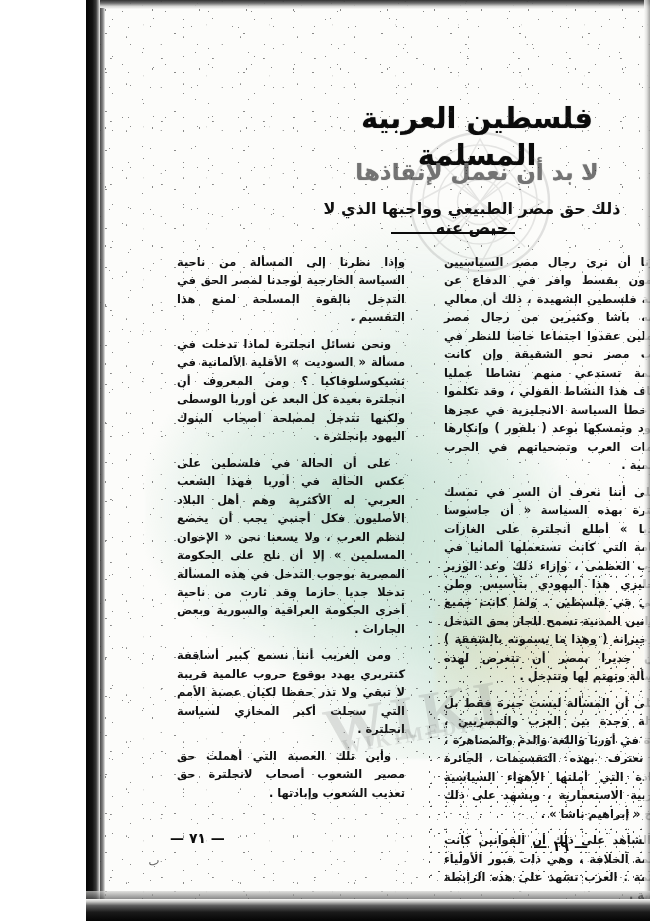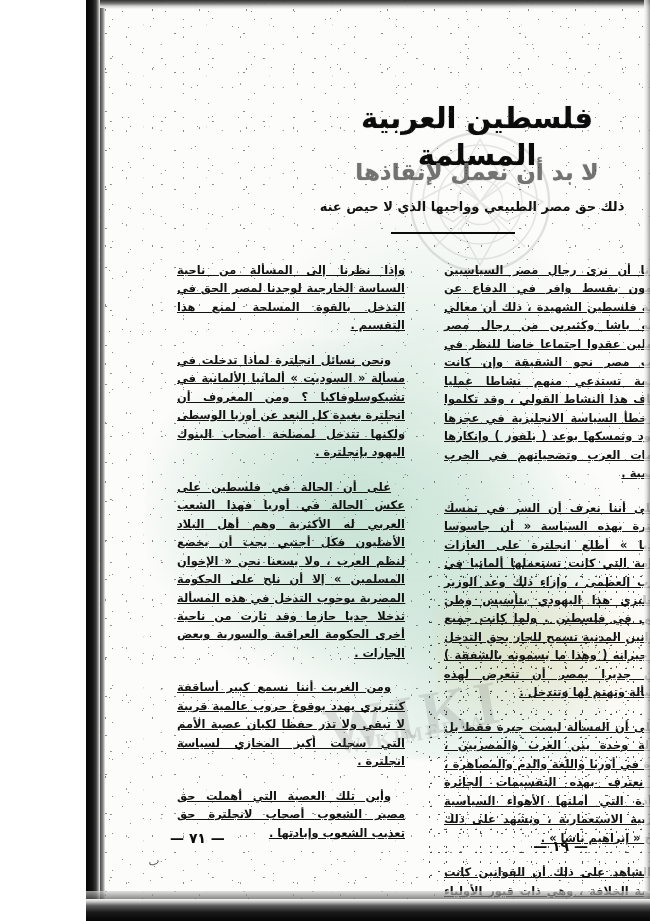--- a/index.html
+++ b/index.html
@@ -92,21 +92,21 @@
   .subtitle{
     position:absolute;right:88px;top:130px;width:330px;
     text-align:center;
     font-size:23px;font-weight:700;color:#737373;
     line-height:1.3;
     text-shadow:0 0 1px rgba(0,0,0,.4);
   }
   .kicker{
     position:absolute;right:88px;top:190px;width:340px;
     text-align:center;
-    font-size:13px;font-weight:700;color:#111;
+    font-size:16px;font-weight:700;color:#111;
     letter-spacing:0px;
   }
   .rule{
     position:absolute;left:286px;top:223px;width:124px;height:2.4px;
     background:#0a0a0a;
   }
 
   
   .columns{
     position:absolute;left:0;top:236px;width:625px;height:585px;
@@ -115,21 +115,21 @@
     position:absolute;top:0;width:228px;
     font-size:11.4px;
     line-height:1.62;
     color:#121212;
     text-align:justify;
     text-justify:inter-word;
     font-weight:600;
   }
   .col-right{right:58px;}
   .col-left{left:72px;}
-  .col p{margin:16px 0 7px 0;text-indent:14px;text-decoration:underline;}
+  .col p{margin:8px 0 7px 0;text-indent:14px;}
   .col p.noind{text-indent:0;}
 
   
   .pagenum{
     position:absolute;
     font-size:14px;font-weight:700;color:#0c0c0c;
     letter-spacing:1px;
     margin-top:12px;
   }
   .pagenum-right{right:62px;top:826px;}
@@ -212,21 +212,21 @@
 
       <div class="col col-right">
         <p class="noind">يسرنا أن نرى رجال مصر السياسيين يقومون بقسط وافر في الدفاع عن قضية فلسطين الشهيدة ، ذلك أن معالي علوبه باشا وكثيرين من رجال مصر العاملين عقدوا اجتماعا خاصا للنظر في واجب مصر نحو الشقيقة وإن كانت المهمة تستدعي منهم نشاطا عمليا أضعاف هذا النشاط القولي ، وقد تكلموا عن خطأ السياسة الانجليزية في عجزها لليهود وتمسكها بوعد ( بلفور ) وإنكارها لخدمات العرب وتضحياتهم في الحرب العالمية .</p>
         <p>على أننا نعرف أن السر في تمسك انجلترة بهذه السياسة « أن جاسوسا يهوديا » أطلع انجلترة على الغازات السامة التي كانت تستعملها ألمانيا في الحرب العظمى ، وإزاء ذلك وعد الوزير الانجليزي هذا اليهودي بتأسيس وطن قومي في فلسطين . ولما كانت جميع القوانين المدنية تسمح للجار بحق التدخل في جيرانه ( وهذا ما يسمونه بالشفقة ) فكان جديرا بمصر أن تتعرض لهذه المسألة وتهتم لها وتتدخل .</p>
         <p>على أن المسألة ليست جيرة فقط بل مسألة وحدة بين العرب والمصريين ، وحدة في أوربا واللغة والدم والمصاهرة ، ولا نعترف بهذه التقسيمات الجائرة الشاذة التي أملتها الأهواء السياسية الأوربية الاستعمارية ، ويشهد على ذلك تاريخ « إبراهيم باشا » .</p>
         <p>والشاهد على ذلك أن القوانين كانت عاصمة الخلافة ، وهي ذات قبور الأولياء والأئمة . العرب تشهد على هذه الرابطة القوية .</p>
       </div>
 
       <div class="col col-left">
         <p class="noind">وإذا نظرنا إلى المسألة من ناحية السياسة الخارجية لوجدنا لمصر الحق في التدخل بالقوة المسلحة لمنع هذا التقسيم .</p>
-        <p>ونحن نسائل انجلترة لماذا تدخلت في مسألة « السوديت » ألمانيا الألمانية في تشيكوسلوفاكيا ؟ ومن المعروف أن انجلترة بعيدة كل البعد عن أوربا الوسطى ولكنها تتدخل لمصلحة أصحاب البنوك اليهود بإنجلترة .</p>
+        <p>ونحن نسائل انجلترة لماذا تدخلت في مسألة « السوديت » الأقلية الألمانية في تشيكوسلوفاكيا ؟ ومن المعروف أن انجلترة بعيدة كل البعد عن أوربا الوسطى ولكنها تتدخل لمصلحة أصحاب البنوك اليهود بإنجلترة .</p>
         <p>على أن الحالة في فلسطين على عكس الحالة في أوربا فهذا الشعب العربي له الأكثرية وهم أهل البلاد الأصليون فكل أجنبي يجب أن يخضع لنظم العرب ، ولا يسعنا نحن « الإخوان المسلمين » إلا أن نلح على الحكومة المصرية بوجوب التدخل في هذه المسألة تدخلا جديا حازما وقد ثارت من ناحية أخرى الحكومة العراقية والسورية وبعض الجارات .</p>
         <p>ومن الغريب أننا نسمع كبير أساقفة كنتربري يهدد بوقوع حروب عالمية قريبة لا تبقي ولا تذر حفظا لكيان عصبة الأمم التي سجلت أكبر المخازي لسياسة انجلترة .</p>
         <p>وأين تلك العصبة التي أهملت حق مصير الشعوب أصحاب لانجلترة حق تعذيب الشعوب وإبادتها .</p>
       </div>
 
     </div>
 
     <div class="wikimark">WIKI</div>
     <div class="wikimark2">WIKIMEDIA</div>
 

